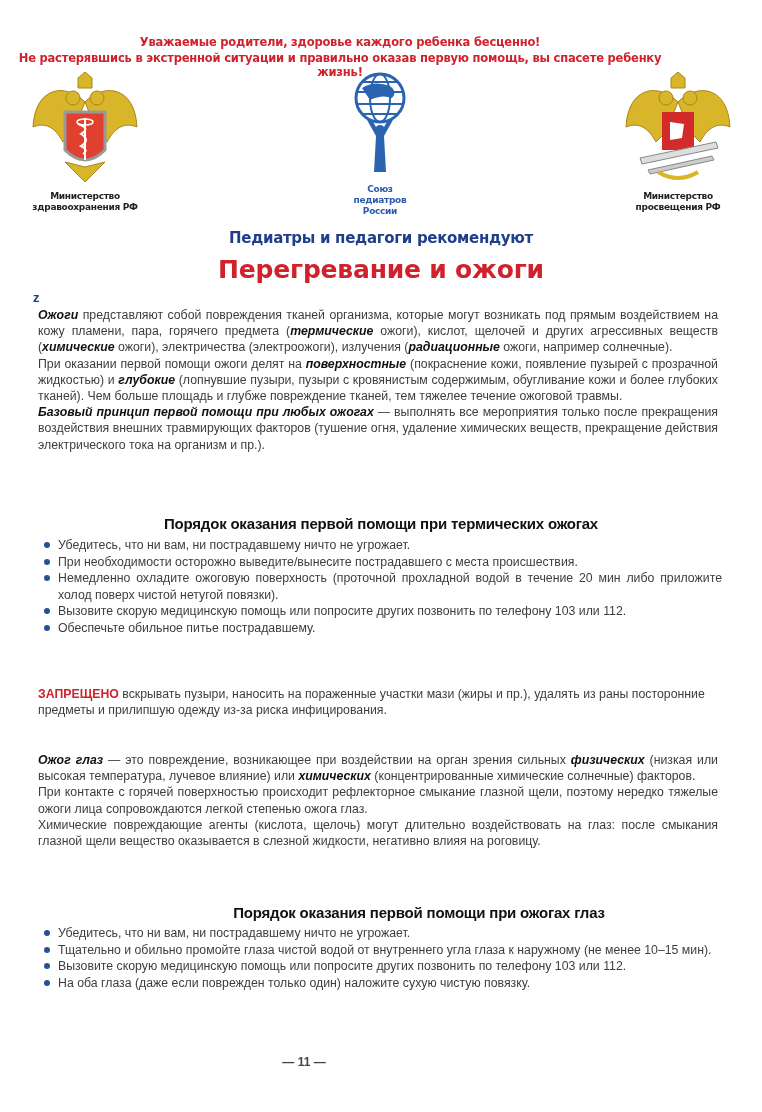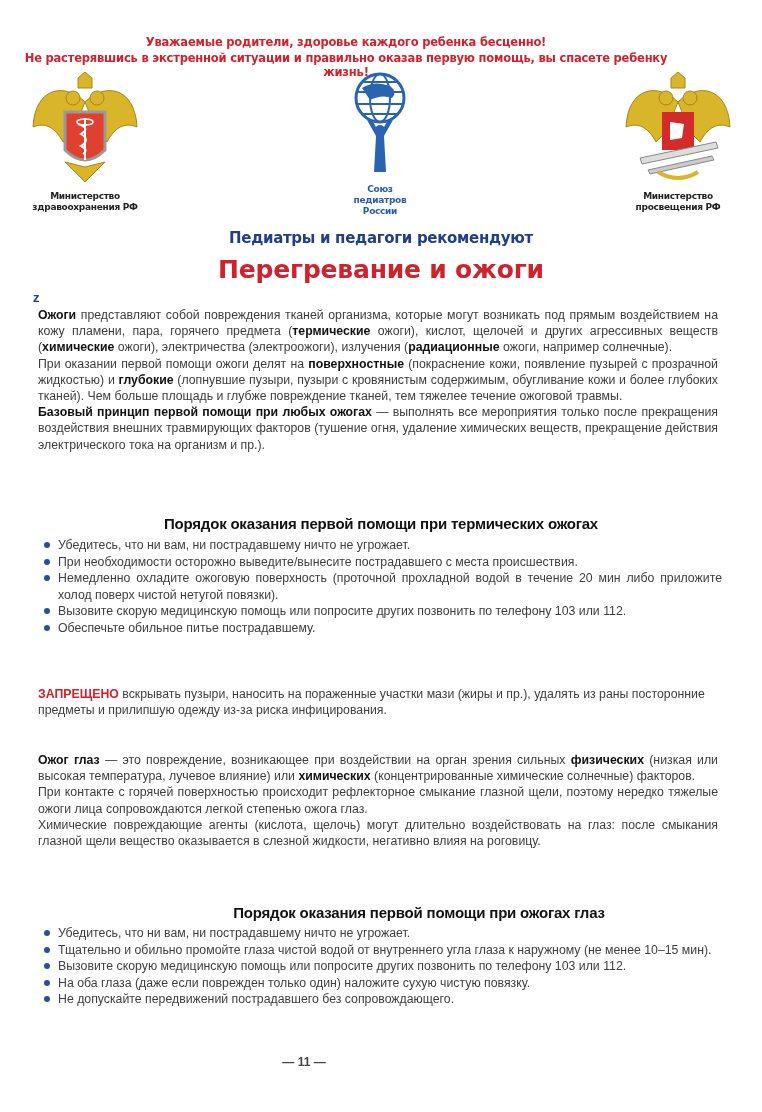--- a/index.html
+++ b/index.html
@@ -5,42 +5,41 @@
   html, body { margin: 0; padding: 0; background: #ffffff; }
   body {
     width: 762px; height: 1112px; position: relative; overflow: hidden;
     font-family: "Liberation Sans", sans-serif; color: #3a3a3a;
   }
   .abs { position: absolute; }
   .banner {
     left: 0; width: 680px; text-align: center; color: #d0222c;
     font-weight: bold; font-size: 11.5px; letter-spacing: -0.2px;
     font-family: "DejaVu Sans", sans-serif;
-    padding-left: 6px;
   }
   .logo-caption {
     text-align: center; font-weight: bold; font-size: 9px; line-height: 11px;
     color: #222; font-family: "DejaVu Sans", sans-serif; letter-spacing: -0.3px;
   }
   .logo-caption.blue { color: #2a5aa8; }
   .subtitle {
     left: 0; width: 762px; text-align: center; color: #1f3f8a; font-weight: bold;
     font-size: 15px; font-family: "DejaVu Sans", sans-serif; letter-spacing: -0.3px;
   }
   .title {
     left: 0; width: 762px; text-align: center; color: #d0222c; font-weight: bold;
     font-size: 25px; font-family: "DejaVu Sans", sans-serif; letter-spacing: -0.2px;
   }
   .zmark { color: #1f3f8a; font-weight: bold; font-size: 13px; }
   .para {
     left: 38px; width: 680px; font-size: 12.3px; line-height: 16.2px;
     text-align: justify; color: #3d3d3d;
   }
   .para p { margin: 0; }
-  .para b { color: #111; }
+  .para b { color: #111; font-style: italic; }
   .section-title {
     left: 0; width: 762px; text-align: center; font-weight: bold; font-size: 15px;
     color: #111; letter-spacing: -0.2px;
   }
   ul.bullets {
     margin: 0; padding: 0; list-style: none; left: 44px; width: 678px;
     font-size: 12.3px; line-height: 16.5px; color: #3d3d3d;
   }
   ul.bullets li { position: relative; padding-left: 14px; margin: 0; text-align: justify; }
   ul.bullets li .dot {
@@ -138,16 +137,15 @@
   <p>При контакте с горячей поверхностью происходит рефлекторное смыкание глазной щели, поэтому нередко тяжелые ожоги лица сопровождаются легкой степенью ожога глаз.</p>
   <p>Химические повреждающие агенты (кислота, щелочь) могут длительно воздействовать на глаз: после смыкания глазной щели вещество оказывается в слезной жидкости, негативно влияя на роговицу.</p>
 </div>
 
 <div class="abs section-title" style="top:904px;padding-left:38px;">Порядок оказания первой помощи при ожогах глаз</div>
 <ul class="abs bullets" style="top:925px;">
   <li><span class="dot"></span><span>Убедитесь, что ни вам, ни пострадавшему ничто не угрожает.</span></li>
   <li><span class="dot"></span><span>Тщательно и обильно промойте глаза чистой водой от внутреннего угла глаза к наружному (не менее 10–15 мин).</span></li>
   <li><span class="dot"></span><span>Вызовите скорую медицинскую помощь или попросите других позвонить по телефону 103 или 112.</span></li>
   <li><span class="dot"></span><span>На оба глаза (даже если поврежден только один) наложите сухую чистую повязку.</span></li>
-  <li><span class="dot"></span><span>Не допускайте передвижений пострадавшего без сопровождающего.</span></li>
 </ul>
 
 <div class="abs page-num" style="top:1055px;">— 11 —</div>
 
 </body></html>

